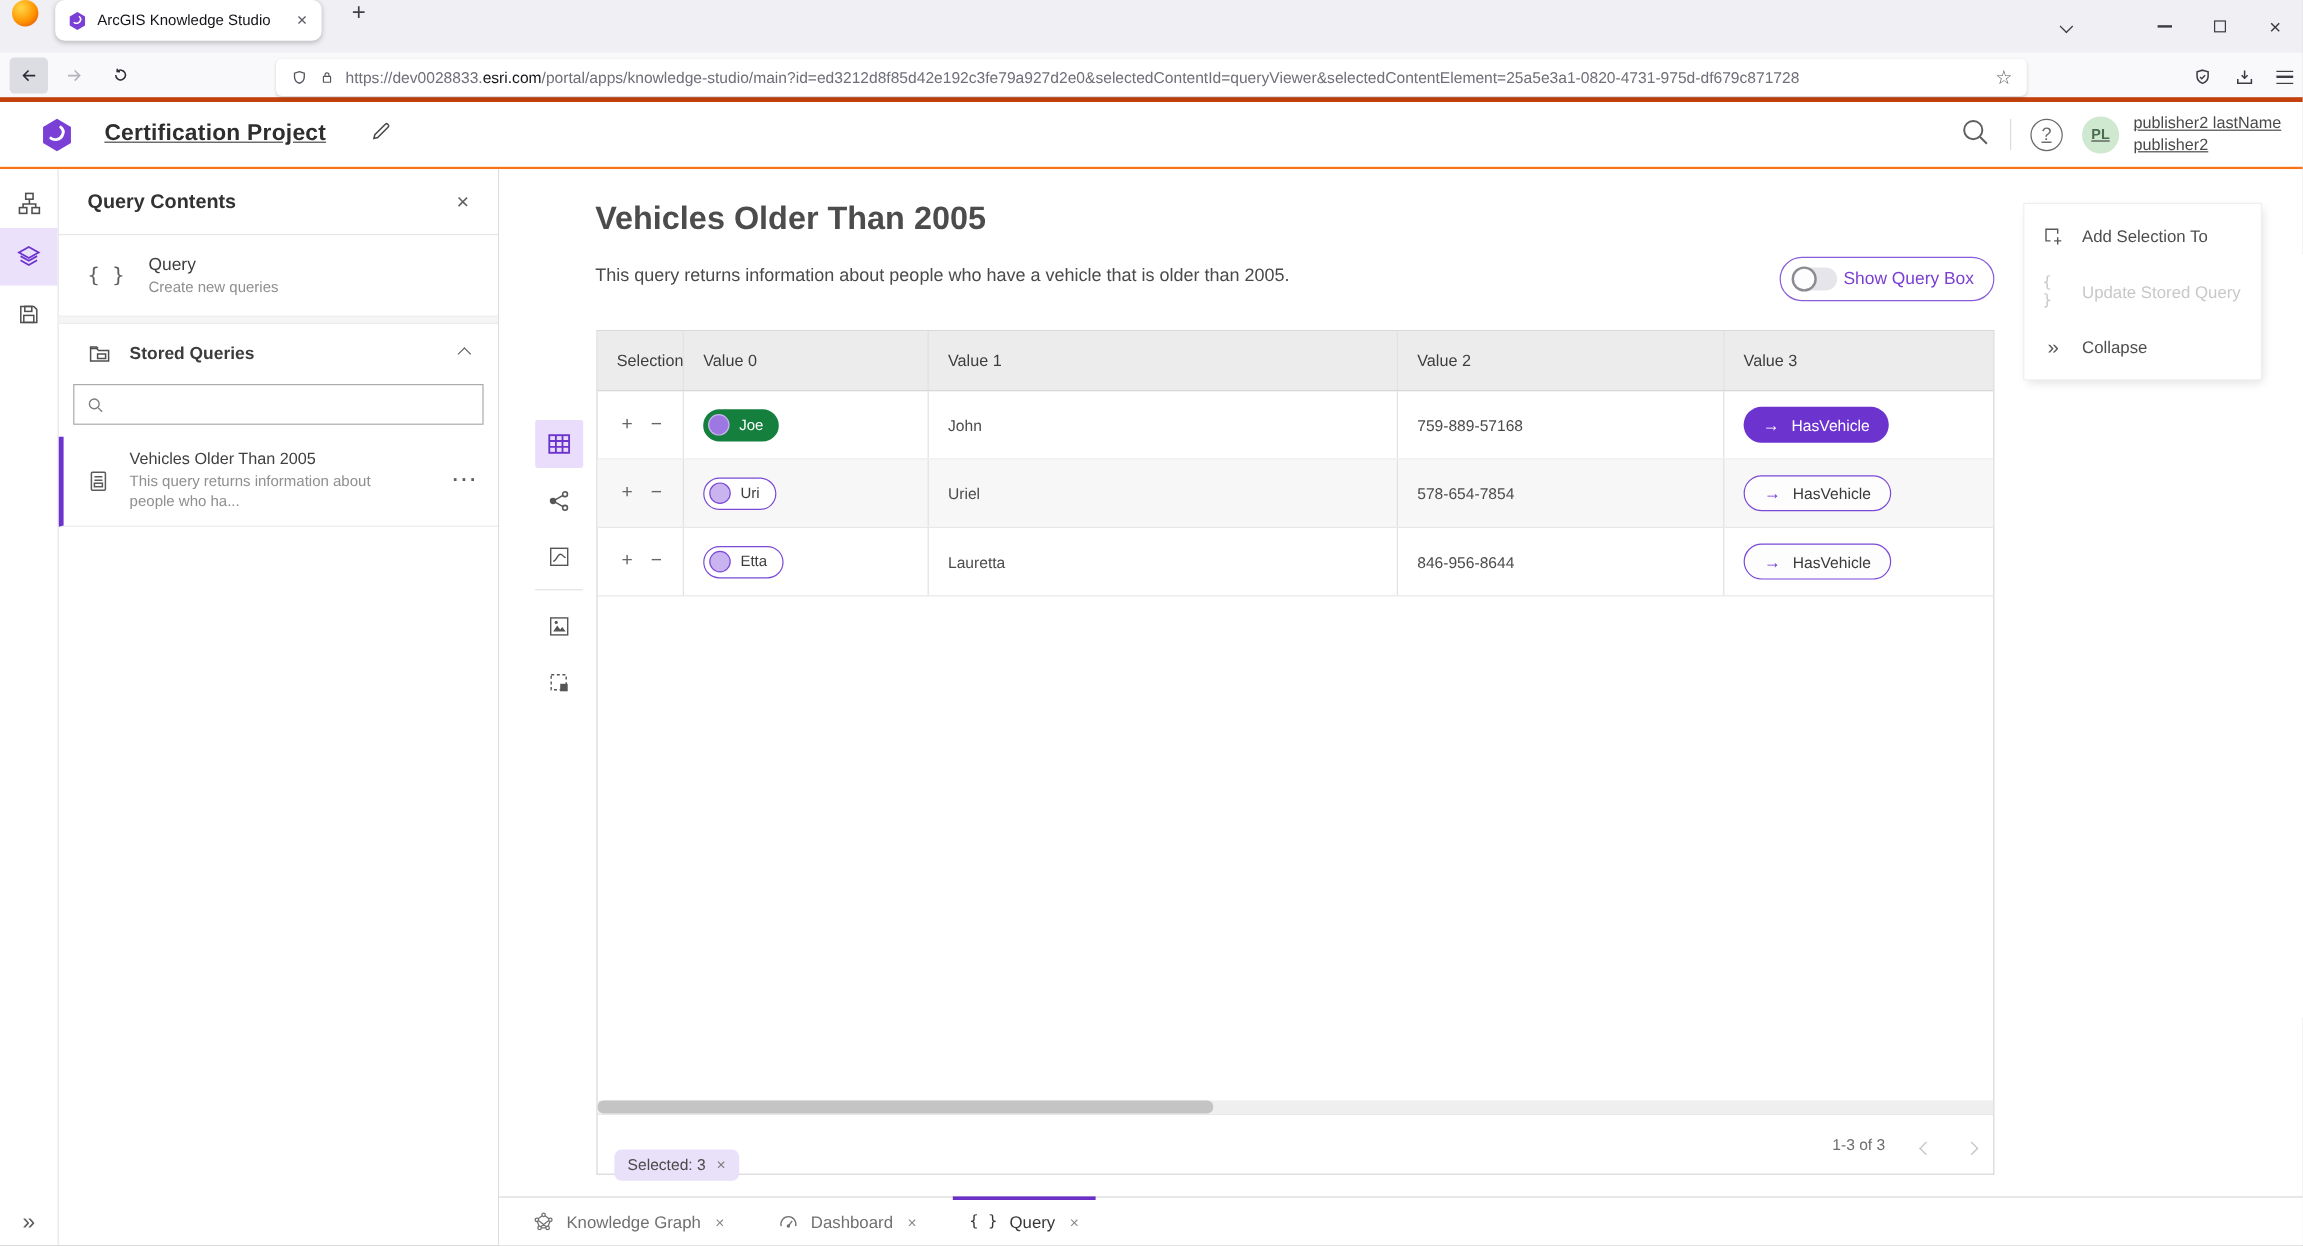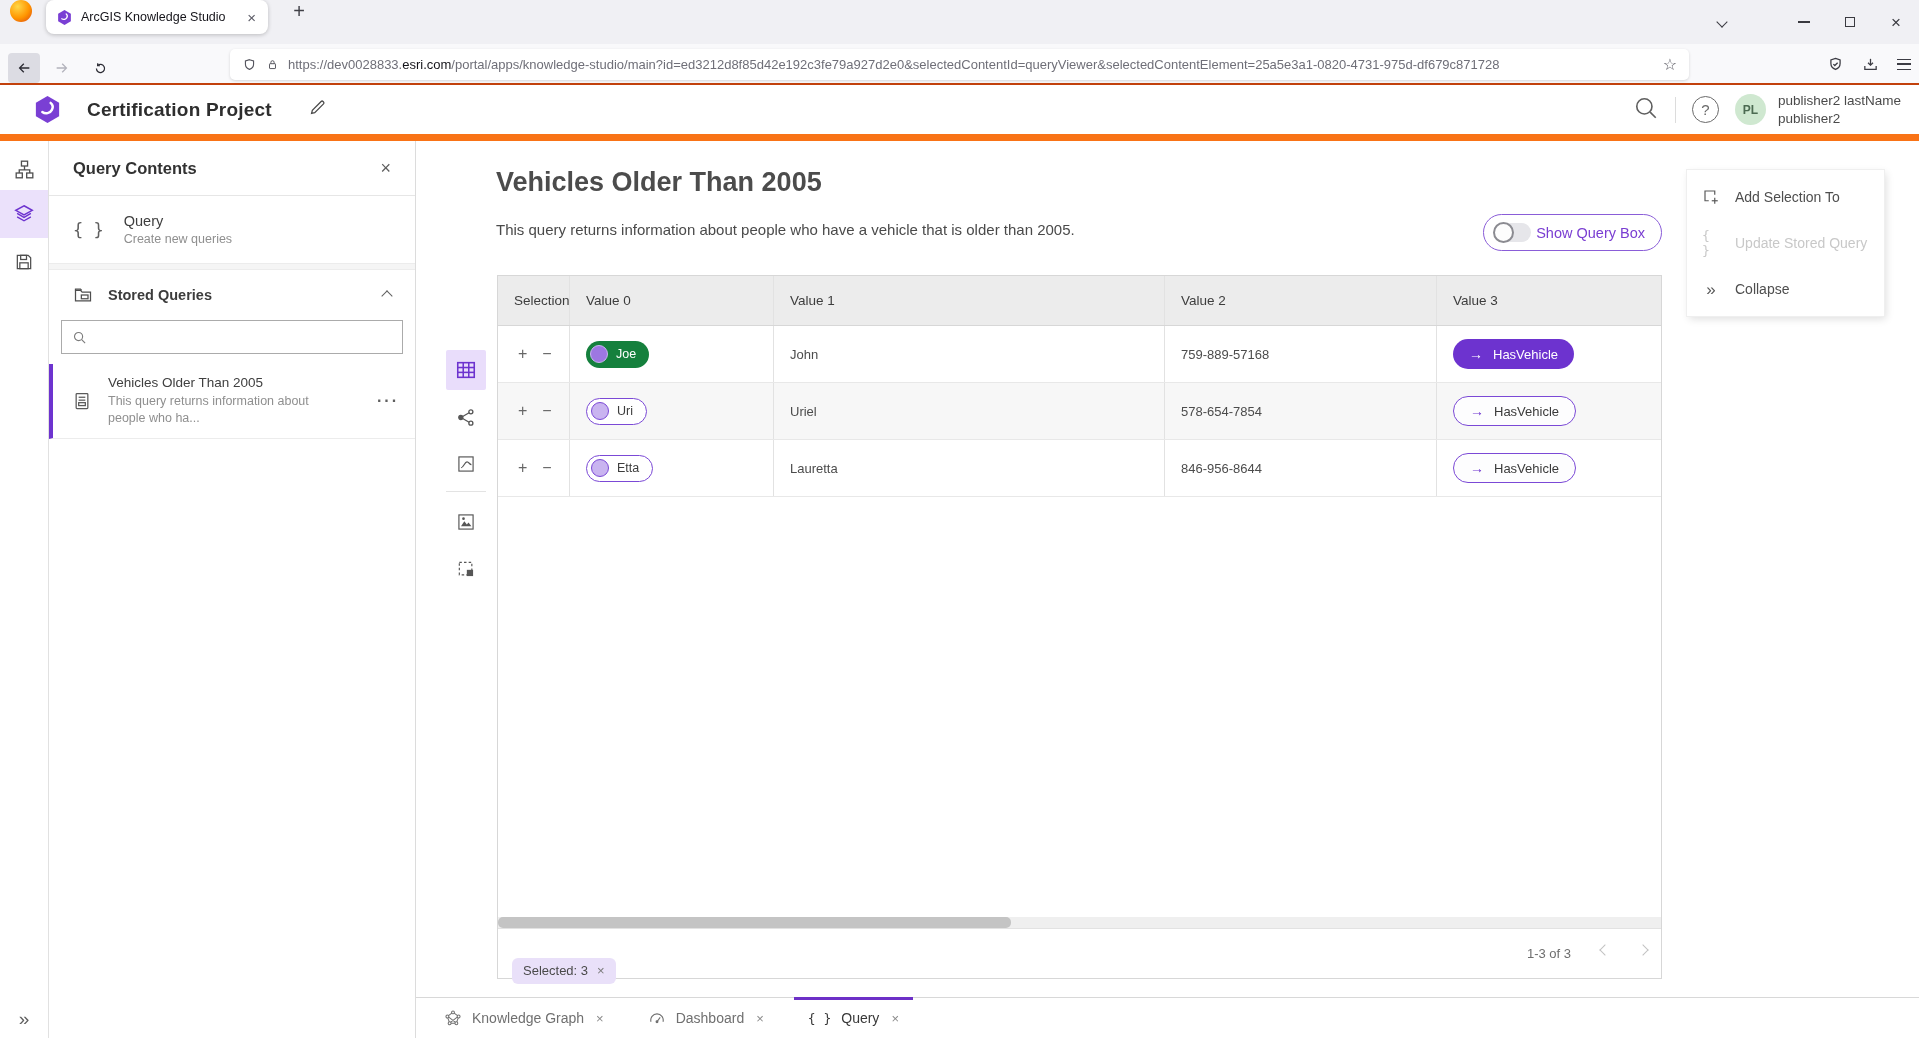--- a/index.html
+++ b/index.html
@@ -27,40 +27,40 @@
   .chev.down  { transform:rotate(45deg); }
   .chev.up    { transform:rotate(-135deg); }
   .chev.left  { transform:rotate(135deg); }
   .chev.right { transform:rotate(-45deg); }
   .min-glyph { display:inline-block; width:12px; height:1.6px; background:currentColor; }
   .max-glyph { display:inline-block; width:10px; height:10px; border:1.6px solid currentColor; }
   .x-glyph { font-size:17px; line-height:1; }
 
   
   .navbar { position:absolute; top:44px; left:0; right:0; height:41px; background:#f9f9fb;
-            border-bottom:2px solid #c2410c; display:flex; align-items:flex-end; }
+            border-bottom:4px solid #c2410c; display:flex; align-items:center; }
   .navbtn { width:32px; height:30px; display:flex; align-items:center; justify-content:center;
             color:#2b2b33; border-radius:4px; margin-left:6px; }
   .navbtn.back { background:#dcdce3; margin-left:8px; }
   .navbtn.fwd { color:#b3b3bc; }
   .urlfield { position:absolute; left:230px; top:5px; width:1459px; height:31px; background:#fff;
               border-radius:5px; box-shadow:0 1px 3px rgba(0,0,0,.15); display:flex;
               align-items:center; padding:0 12px; gap:9px; }
   .urlfield svg { flex:0 0 auto; color:#55555e; }
   .urltext { font-size:13px; color:#6f6f78; white-space:nowrap; overflow:hidden; flex:1; }
   .urltext .domain { color:#15141a; }
   .star { margin-left:auto; color:#55555e; font-size:16px; flex:0 0 auto; }
   .navright { position:absolute; right:8px; top:0; height:41px; display:flex; align-items:center; gap:18px; color:#3c3c44; }
   .hamburger { display:inline-block; width:14px; height:11px;
                border-top:1.8px solid currentColor; border-bottom:1.8px solid currentColor; position:relative; }
   .hamburger::after { content:""; position:absolute; left:0; right:0; top:2.8px; height:1.8px; background:currentColor; }
 
   
   .appheader { position:absolute; top:85px; left:0; right:0; height:56px; background:#fff;
-               border-bottom:7px solid #f97316; display:flex; align-items:center; }
+               border-bottom:2px solid #f97316; display:flex; align-items:center;text-decoration:underline; }
   .applogo { width:31px; height:31px; margin-left:32px; flex:0 0 auto; }
   .apptitle { margin-left:24px; font-size:19px; font-weight:600; color:#2e2e2e; letter-spacing:.2px; }
   .editpencil { margin-left:36px; color:#4a4a4a; }
   .hdr-right { margin-left:auto; display:flex; align-items:center; margin-right:18px; }
   .hdr-search { color:#5f5f5f; padding:0 16px; }
   .hdr-divider { width:1px; height:26px; background:#dcdcdc; }
   .help-circle { width:27px; height:27px; border:1.5px solid #6a6a6a; border-radius:50%;
                  color:#6a6a6a; font-size:15px; display:flex; align-items:center; justify-content:center;
                  margin:0 16px; }
   .avatar { width:31px; height:31px; border-radius:50%; background:#cfe8d0; color:#4c6b52;
@@ -148,21 +148,21 @@
   .rel-pill.filled { background:#6d33cf; color:#fff; }
   .rel-pill.outline { background:#fdfdfe; border:1.5px solid #7b49d6; color:#3a3a3a; }
   .rel-pill.outline .arrow { color:#6d33cf; }
   .tfill { flex:1; }
   .hscroll { height:11px; background:#efefef; position:relative; }
   .hscroll .thumb { position:absolute; left:0; top:0; height:11px; width:513px; background:#c4c4c4; border-radius:5px; }
   .tfooter { height:50px; border-top:1px solid #e2e2e2; display:flex; align-items:center; padding:0 14px; }
   .sel-chip { display:inline-flex; align-items:center; gap:9px; height:26px; padding:0 11px;
               background:#e9e0f9; border-radius:6px; font-size:13px; color:#4a4a4a;margin-top:34px; }
   .sel-chip .x { color:#7a7a7a; font-size:13px; }
-  .pager { margin-left:auto; display:flex; align-items:flex-start; gap:30px; }
+  .pager { margin-left:auto; display:flex; align-items:flex-end; gap:30px; }
   .range-text { font-size:13px; color:#6e6e6e; }
   .pg-chev { color:#c2c2c2; display:flex; }
 
   
   .bottombar { position:absolute; left:0; right:0; bottom:0; height:41px; background:#fff;
                border-top:1px solid #d8d8d8; display:flex; align-items:center; padding-left:14px; }
   .vtab { position:relative; height:100%; display:flex; align-items:center; gap:10px;
           padding:0 14px; font-size:14px; color:#707070; margin-right:16px; }
   .vtab .ticon { color:#707070; display:flex; }
   .vtab .tx { font-size:13px; color:#8a8a8a; margin-left:2px; }

